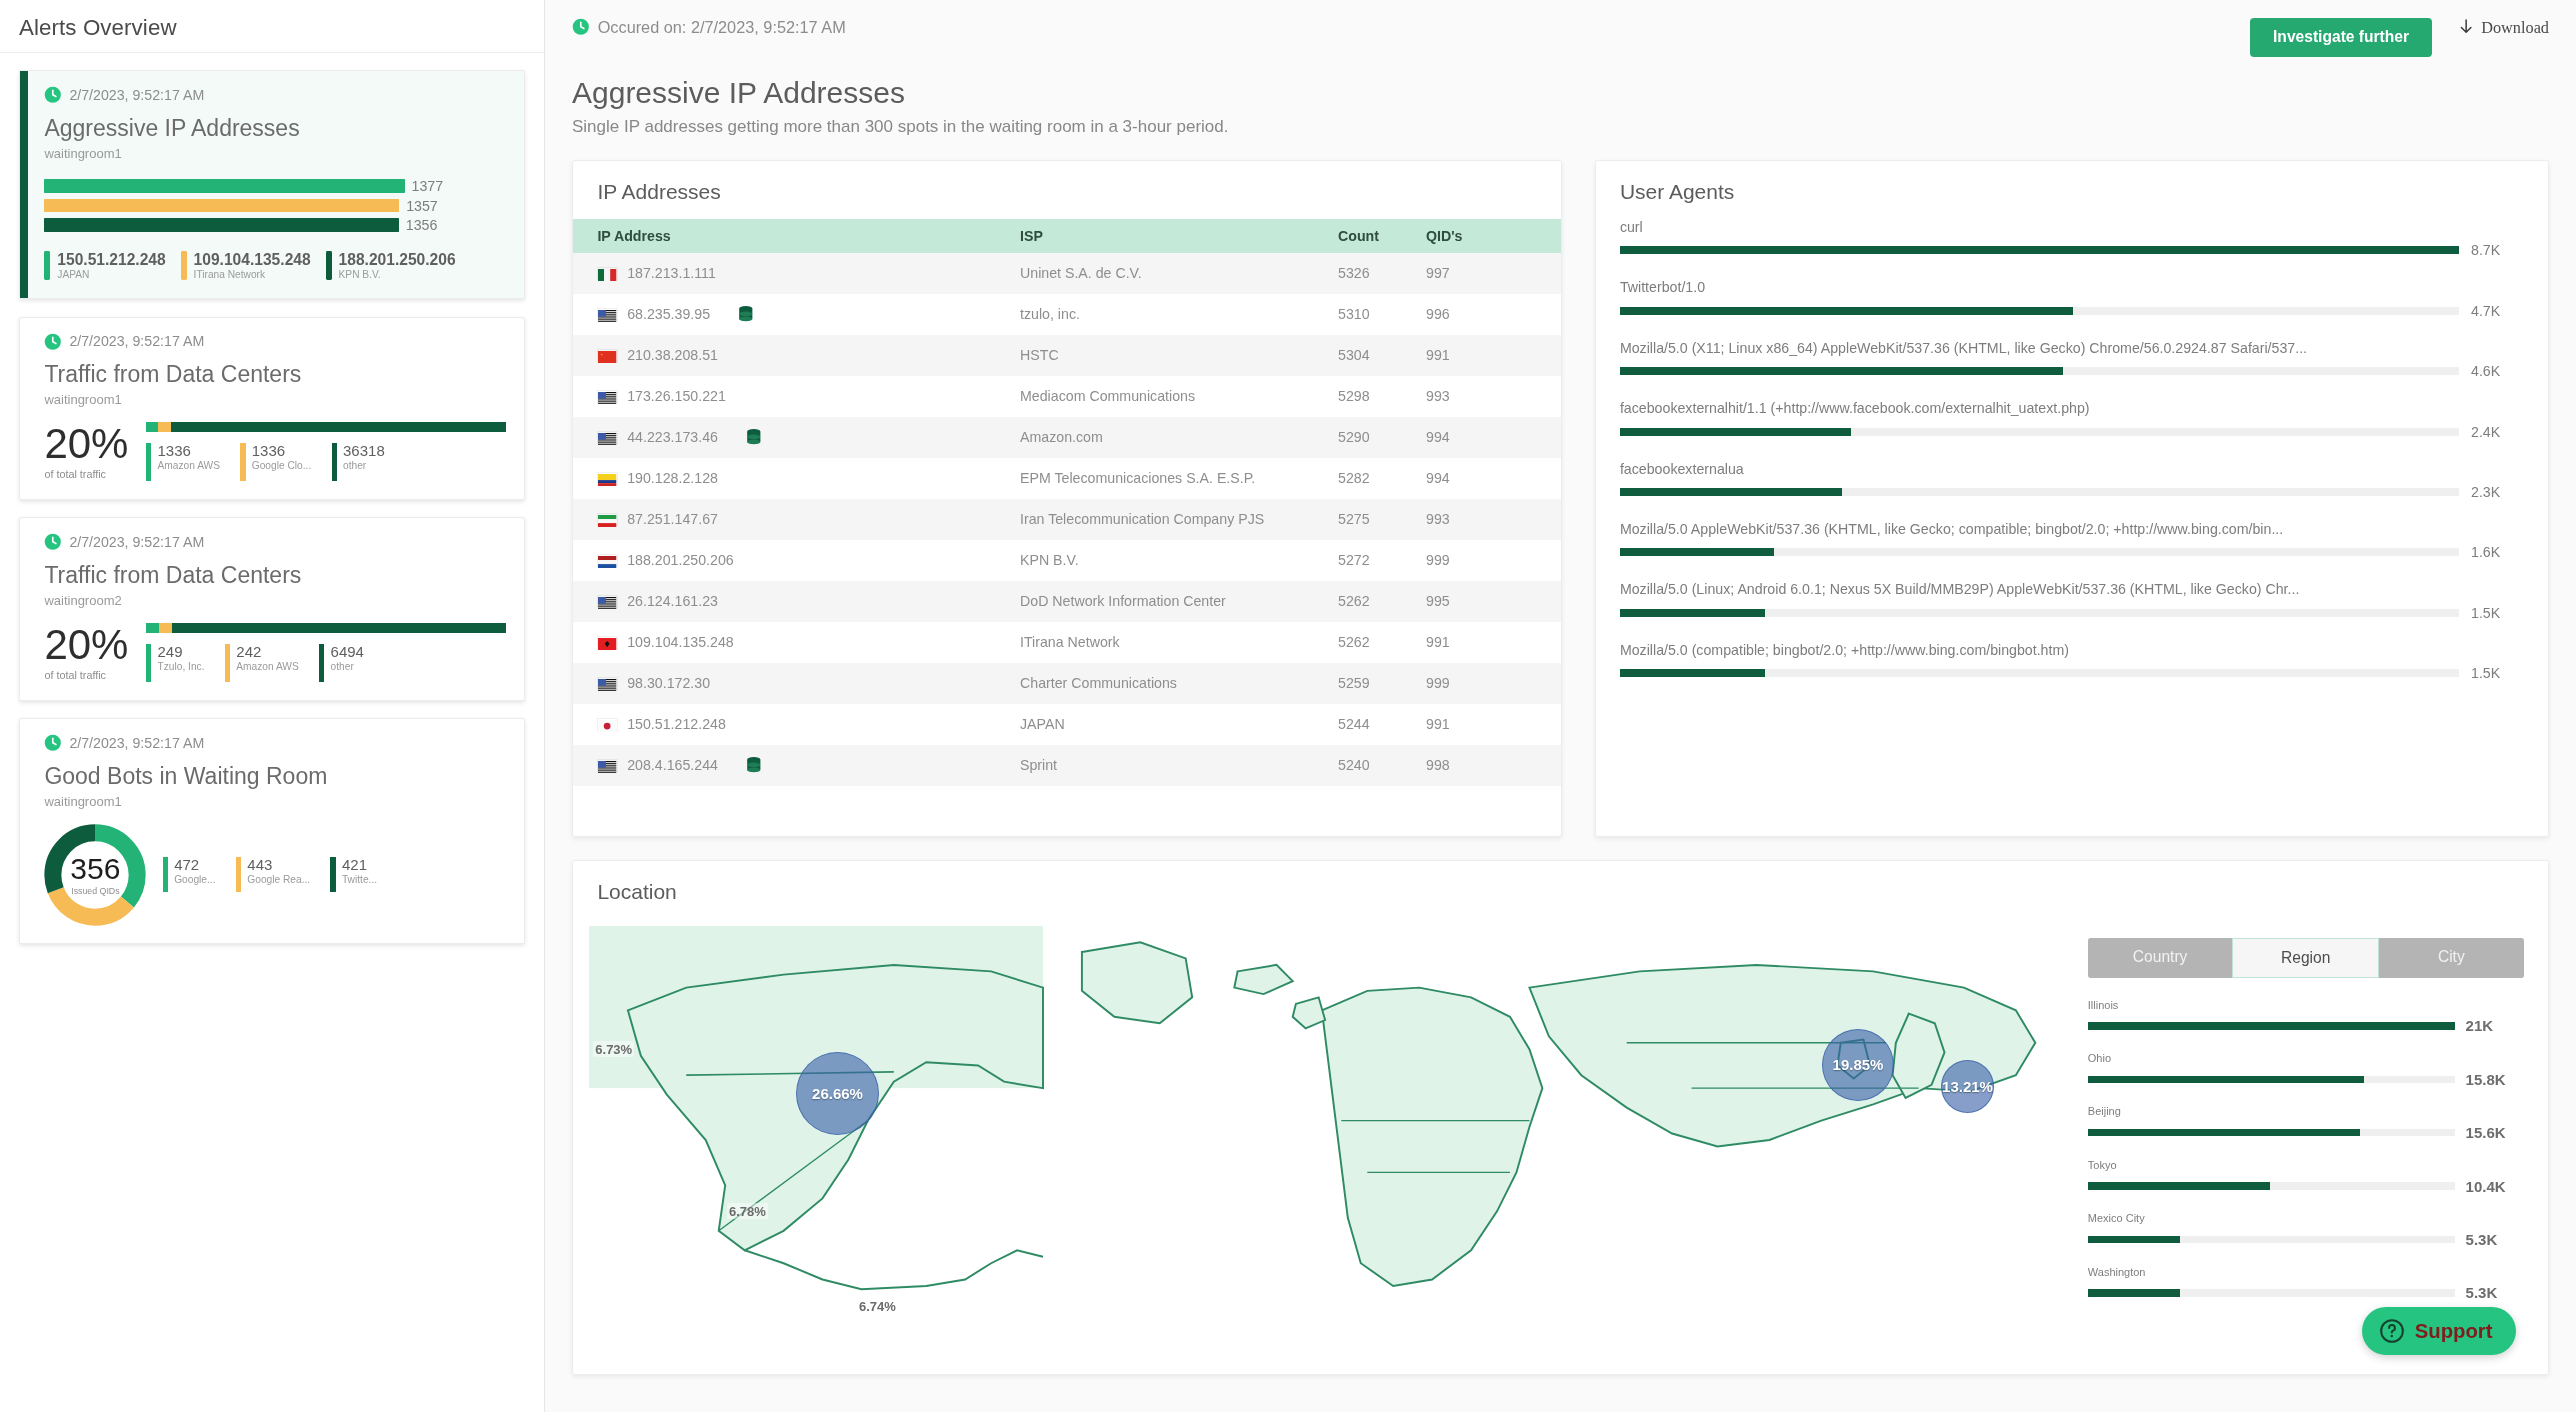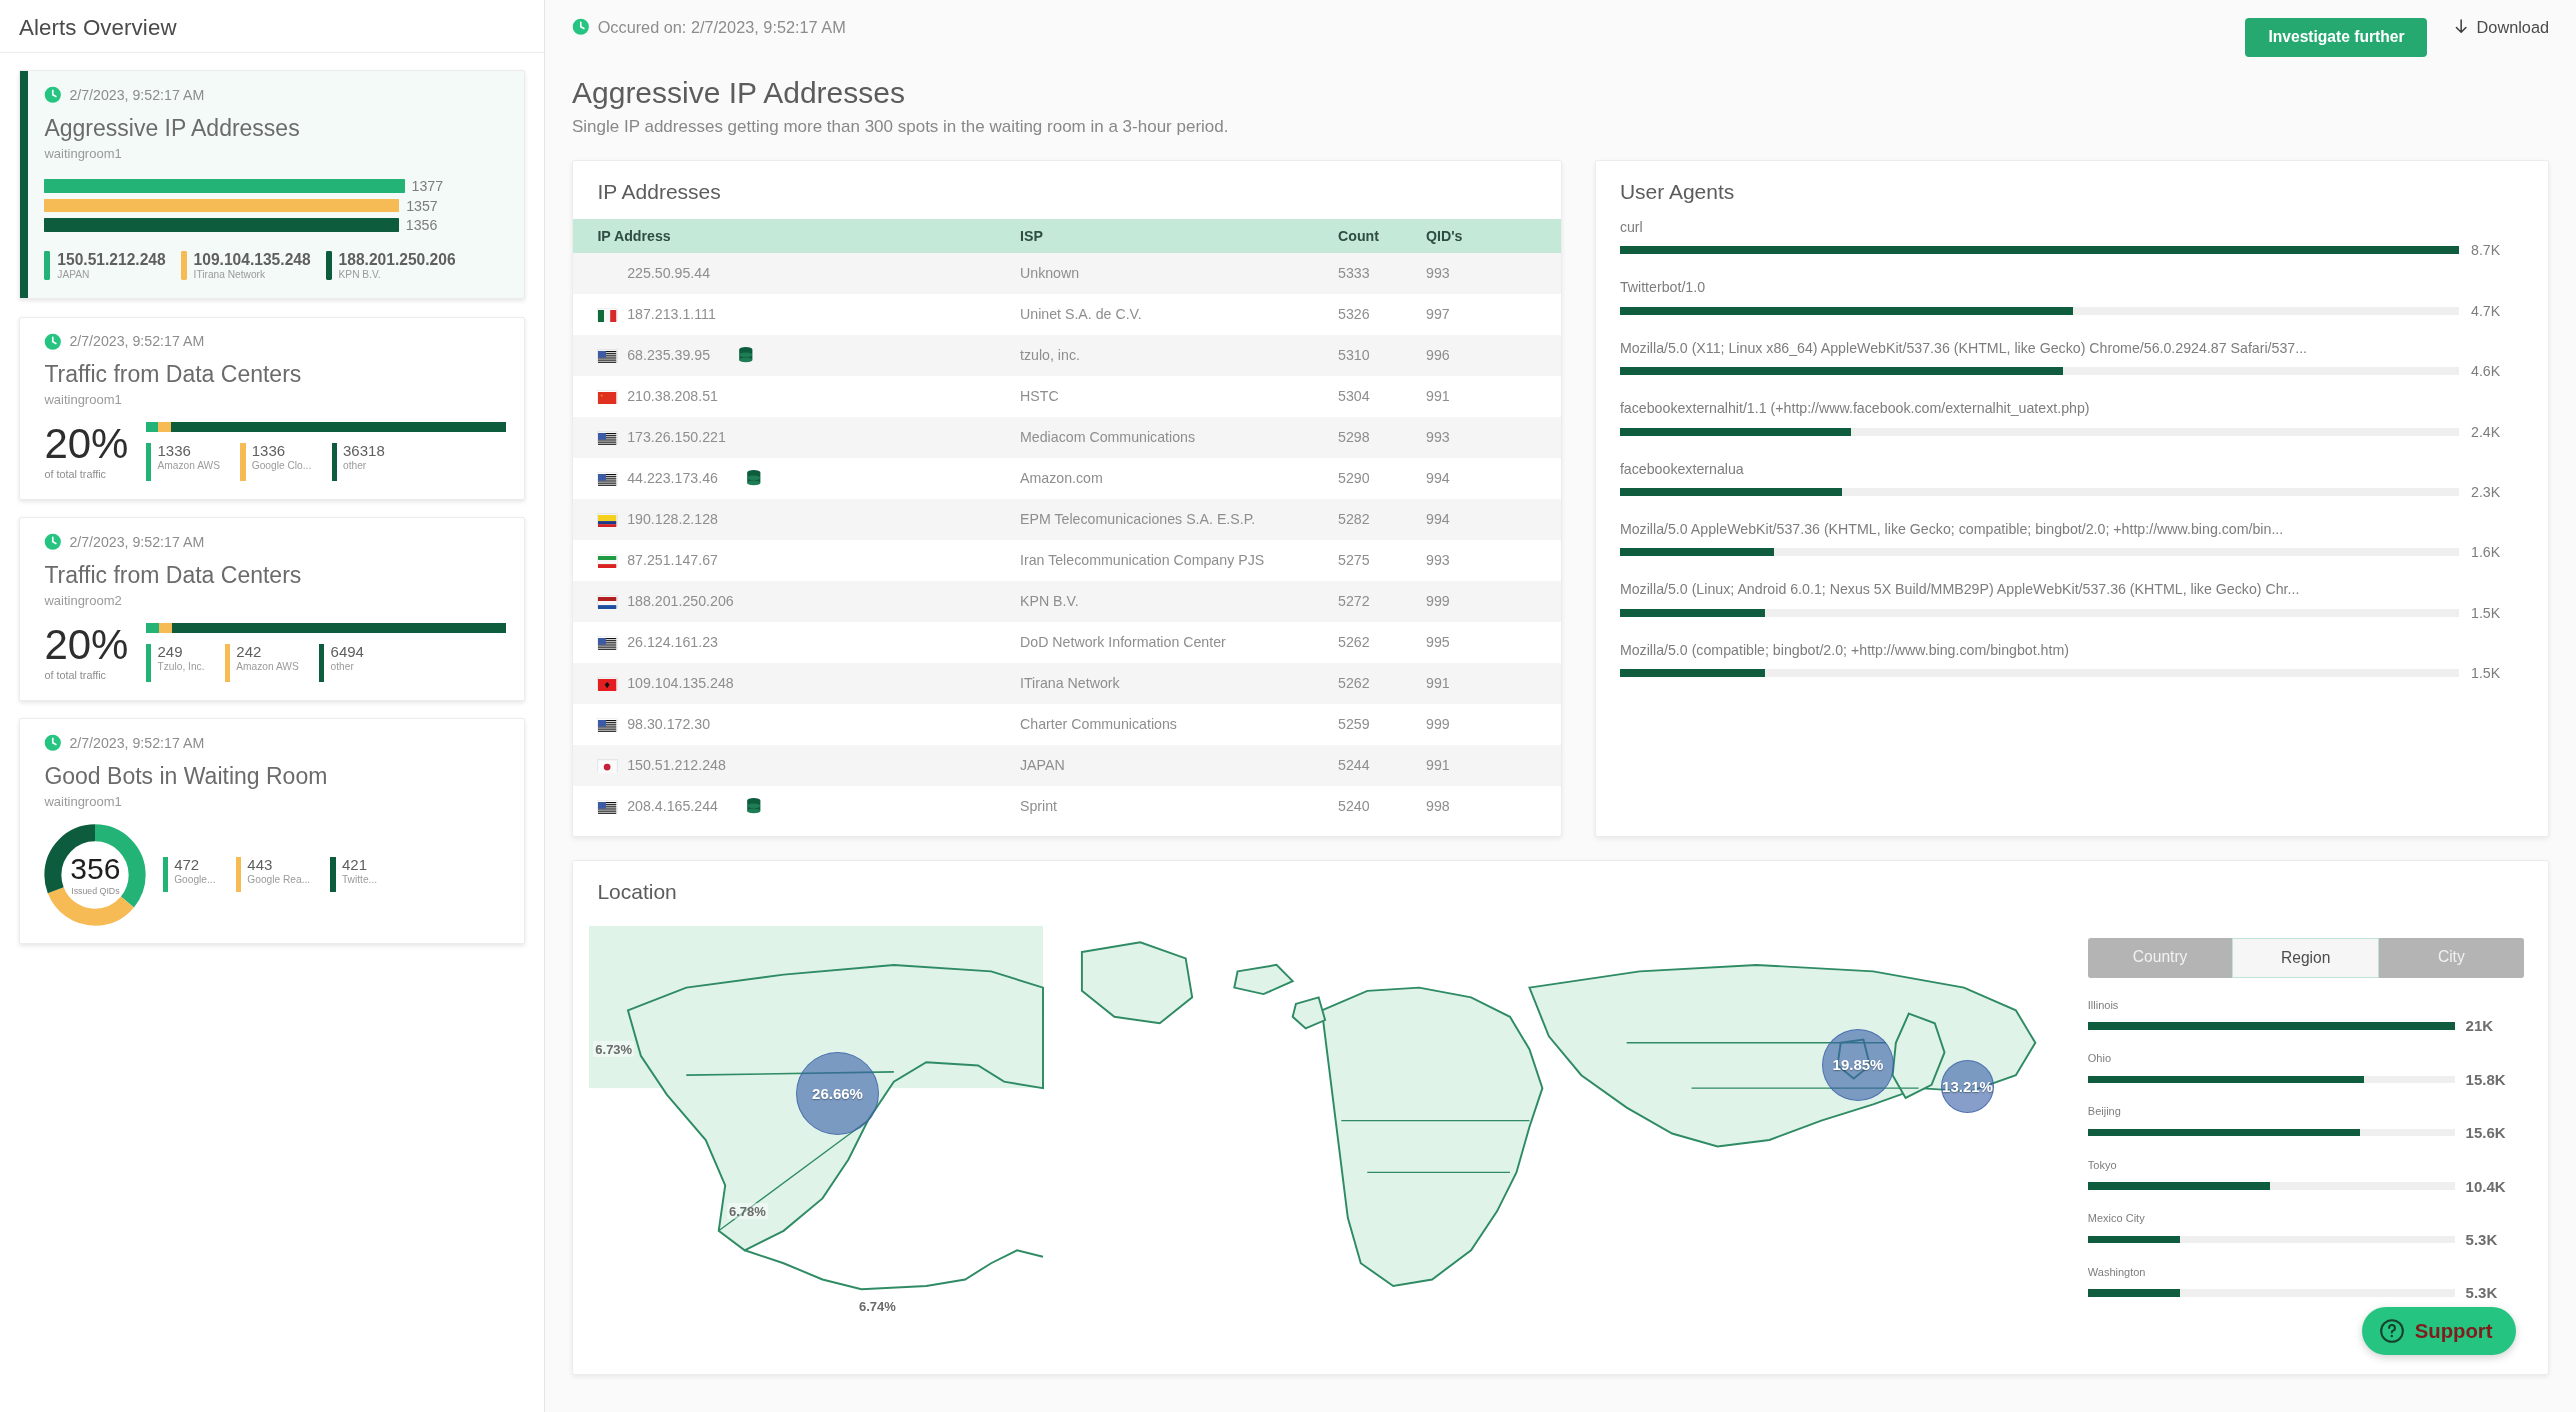--- a/index.html
+++ b/index.html
@@ -87,21 +87,21 @@
   .occured { display: flex; align-items: center; gap: 8.1px; flex: 1; }
   .occured-text { font-size: 16.3px; color: #8d8d8d; }
   .btn-primary {
     background: #25a971; color: #fff; border: none; border-radius: 4.1px;
     font-size: 15.6px; font-weight: 700; padding: 10.8px 23px; cursor: pointer;
     font-family: "Liberation Sans", sans-serif;
   }
   .btn-download {
     background: none; border: none; color: #4a4a4a; font-size: 16.3px;
     display: flex; align-items: center; gap: 6.8px; margin-left: 26px; cursor: pointer;
-    font-family: Liberation Sans, sans-serif;
+    font-family: Liberation Serif, serif;
   }
 
   .page-title { font-size: 30px; color: #5c5c5c; padding: 19px 0 0 27px; }
   .page-sub { font-size: 17px; color: #888; padding: 6.8px 0 0 27px; }
 
   .panels { display: flex; gap: 32.5px; padding: 23px 27px 0 27px; }
   .panel {
     background: #fff; border: 0.7px solid #ececec; border-radius: 2.7px;
     box-shadow: 0 2px 5.4px rgba(0,0,0,.07);
   }
@@ -404,31 +404,20 @@
               <th class="col-ip">IP Address</th>
               <th class="col-isp">ISP</th>
               <th class="col-count">Count</th>
               <th class="col-qid">QID's</th>
             </tr>
           </thead>
         <tbody id="ip-body">
             <tr>
               <td>
                 <span class="ipcell">
-                  <span class="flag blank"></span>
-                  <span>225.50.95.44</span>
-                </span>
-              </td>
-              <td class="col-isp">Unknown</td>
-              <td class="col-count">5333</td>
-              <td class="col-qid">993</td>
-            </tr>
-            <tr>
-              <td>
-                <span class="ipcell">
                   <span class="flag"><svg viewBox="0 0 30 20">
                       <rect width="10" height="20" fill="#106b3b"></rect>
                       <rect x="10" width="10" height="20" fill="#f7f7f7"></rect>
                       <rect x="20" width="10" height="20" fill="#d62a2a"></rect>
                     </svg></span>
                   <span>187.213.1.111</span>
                 </span>
               </td>
               <td class="col-isp">Uninet S.A. de C.V.</td>
               <td class="col-count">5326</td>

